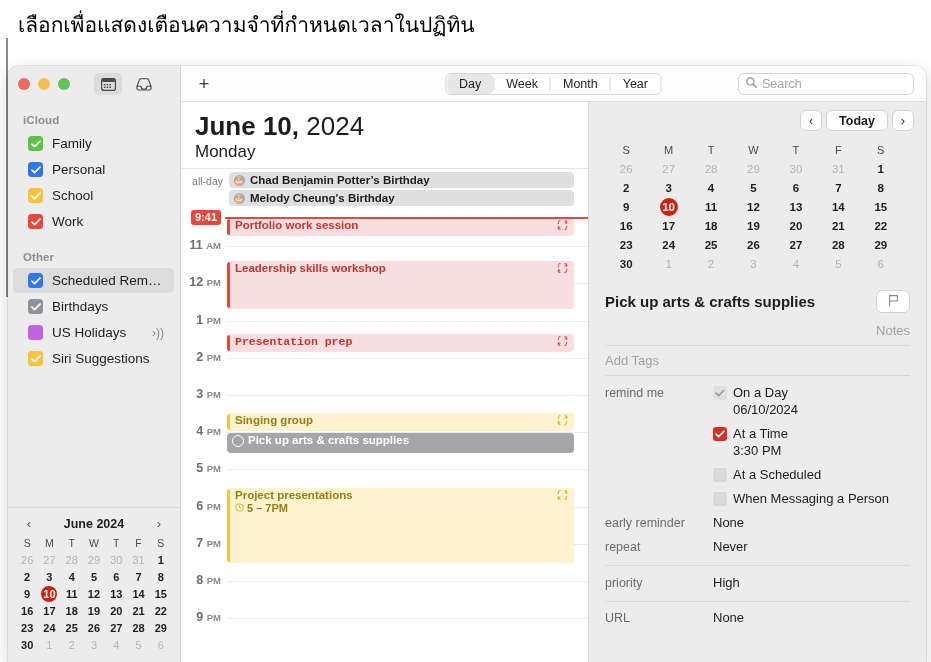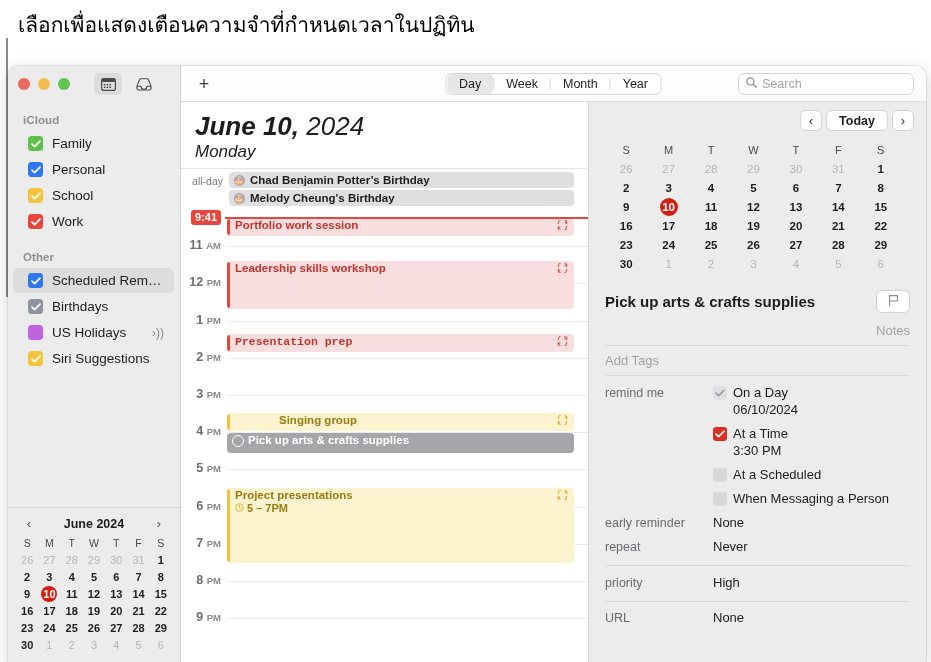--- a/index.html
+++ b/index.html
@@ -132,21 +132,21 @@
     width: 176px; height: 22px;
     background: #fff; border: 0.5px solid #d3d3d4; border-radius: 6px;
     display: flex; align-items: center; gap: 5px; padding: 0 7px;
     font-size: 12.5px; color: #a4a4a8;
   }
 
   .content { flex: 1; display: flex; min-height: 0; }
 
   
   .dayview { flex: 1; min-width: 0; position: relative; background: #fff; overflow: hidden; }
-  .day-head { padding: 10px 12px 0 14px; font-style: italic; }
+  .day-head { padding: 10px 12px 0 14px; }
   .day-title { font-size: 26px; color: #1d1d1f; line-height: 1.12; }
   .day-title b { font-weight: 700; }
   .day-title span { font-weight: 300; }
   .day-weekday { font-size: 17px; color: #1d1d1f; font-weight: 400; margin-top: 1px; }
 
   .allday {
     margin-top: 6px; display: flex; align-items: flex-start;
     border-top: 0.5px solid #e4e4e5;
     padding-top: 3px;
   }
@@ -552,21 +552,21 @@
               <div class="ev red" style="top: 124px; height: 18px; left: 0px; right: 14px; font-family: Liberation Mono, monospace;">
                 <span class="bar"></span>
                 <span class="body"><span class="ttl">Presentation prep</span></span>
                 <span class="rep"><svg width="11" height="10" viewBox="0 0 12 11" fill="none">
                     <path d="M1.4 4.2 A4.3 4.3 0 0 1 10.4 3.4" stroke="#d4574e" stroke-width="1.2" stroke-linecap="round"></path>
                     <path d="M10.6 6.8 A4.3 4.3 0 0 1 1.6 7.6" stroke="#d4574e" stroke-width="1.2" stroke-linecap="round"></path>
                     <path d="M8.6 3.1 L10.8 3.3 L10.6 1.1" stroke="#d4574e" stroke-width="1.2" stroke-linecap="round" stroke-linejoin="round"></path>
                     <path d="M3.4 7.9 L1.2 7.7 L1.4 9.9" stroke="#d4574e" stroke-width="1.2" stroke-linecap="round" stroke-linejoin="round"></path>
                   </svg></span>
               </div>
-              <div class="ev yellow" style="top: 203px; height: 18px; left: 0px; right: 14px; gap: 44px;">
+              <div class="ev yellow" style="top: 203px; height: 18px; left: 0px; right: 14px;">
                 <span class="bar"></span>
                 <span class="body"><span class="ttl">Singing group</span></span>
                 <span class="rep"><svg width="11" height="10" viewBox="0 0 12 11" fill="none">
                     <path d="M1.4 4.2 A4.3 4.3 0 0 1 10.4 3.4" stroke="#d9ae2d" stroke-width="1.2" stroke-linecap="round"></path>
                     <path d="M10.6 6.8 A4.3 4.3 0 0 1 1.6 7.6" stroke="#d9ae2d" stroke-width="1.2" stroke-linecap="round"></path>
                     <path d="M8.6 3.1 L10.8 3.3 L10.6 1.1" stroke="#d9ae2d" stroke-width="1.2" stroke-linecap="round" stroke-linejoin="round"></path>
                     <path d="M3.4 7.9 L1.2 7.7 L1.4 9.9" stroke="#d9ae2d" stroke-width="1.2" stroke-linecap="round" stroke-linejoin="round"></path>
                   </svg></span>
               </div>
               <div class="ev sel" style="top: 223px; height: 20px; left: 0px; right: 14px;">

